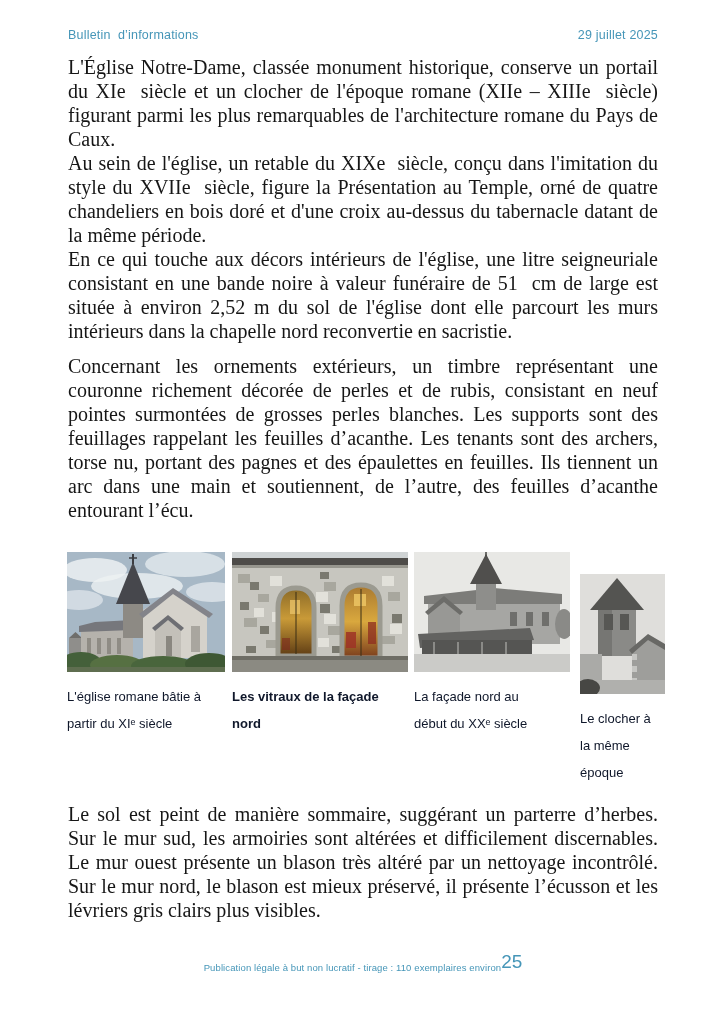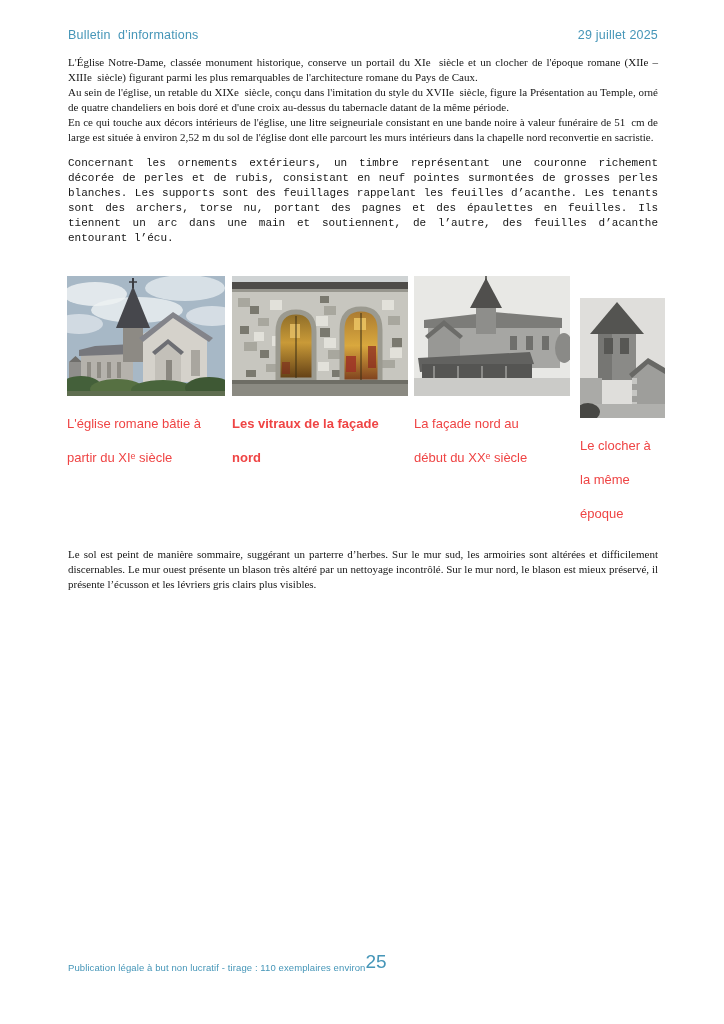--- a/index.html
+++ b/index.html
@@ -14,50 +14,50 @@
   .content { position:absolute; left:68px; top:28px; width:590px; }
 
   .masthead {
     display:flex; justify-content:space-between; align-items:baseline;
     font-family:"Liberation Sans", sans-serif;
     font-size:12.5px; color:#4696b8; letter-spacing:0.2px;
   }
 
   .bodytext {
     margin-top:13px;
-    font-size:11px; line-height:15px;
+    font-size:20px; line-height:24px;
     text-align:justify; text-justify:inter-word;
     color:#161616;
   }
   .bodytext p { margin:0; }
-  .bodytext p.gap  { margin-top:11px;font-family:Liberation Mono, monospace; }
+  .bodytext p.gap  { margin-top:11px; }
   .bodytext p.gap2 { margin-top:12px; }
 
   .figures { margin-top:30px; margin-left:-1px; display:flex; }
   .fig { margin:0; flex:0 0 auto; }
   .fig svg { display:block; }
   .fig1 { width:158px; margin-right:7px; }
   .fig2 { width:176px; margin-right:6px; }
   .fig3 { width:156px; margin-right:10px; }
   .fig4 { width:85px;margin-top:22px; }
   figcaption {
     margin-top:11px;
     font-family:"Liberation Sans","DejaVu Sans",sans-serif;
-    font-size:13px; line-height:34px; color:#ef4444;
+    font-size:13px; line-height:27px; color:#0f172a;
   }
   .fig1 figcaption { width:146px; }
   .fig2 figcaption { width:166px;font-weight:bold; }
   .fig3 figcaption { width:128px; }
   .fig4 figcaption { width:74px; }
 
   .aftertext { margin-top:16px; }
 
   .pagefooter {
     position:absolute; left:68px; right:66px; top:951px;
-    display:flex; justify-content:flex-start; align-items:flex-end;
+    display:flex; justify-content:center; align-items:flex-end;
     font-family:"Liberation Sans", sans-serif; color:#4696b8;
   }
   .pagefooter .note { font-size:9.5px; letter-spacing:0.1px; }
   .pagefooter .pagenum { font-size:19px; }
 </style>
 </head>
 <body>
 
 <div class="page">
   <div class="content">

